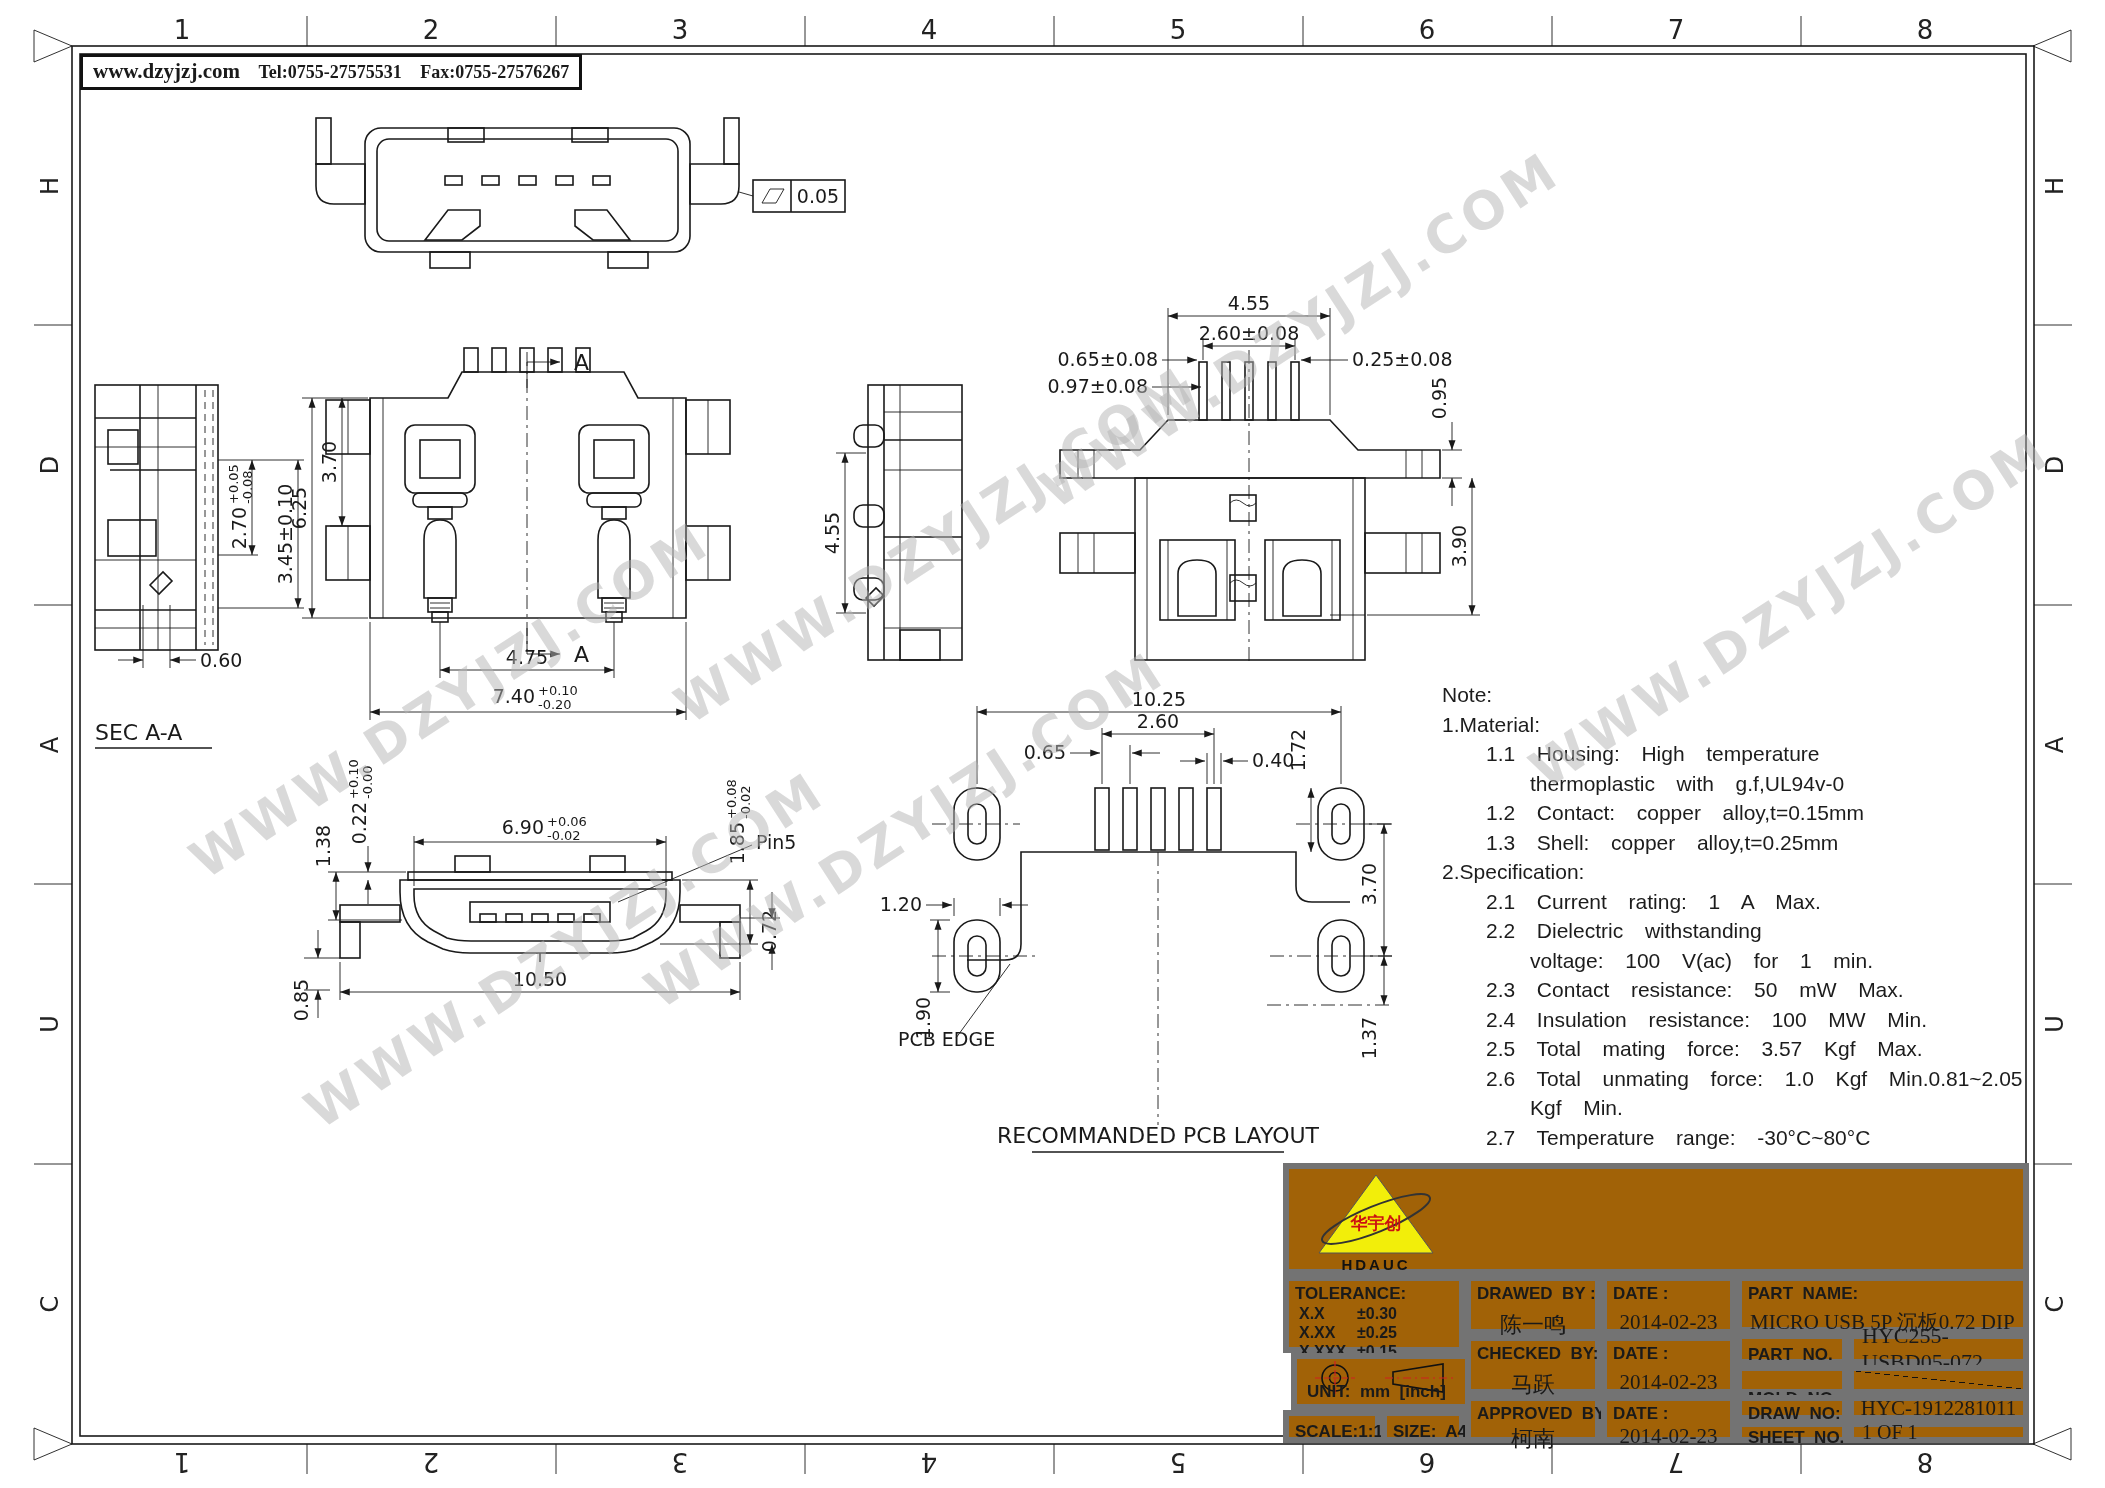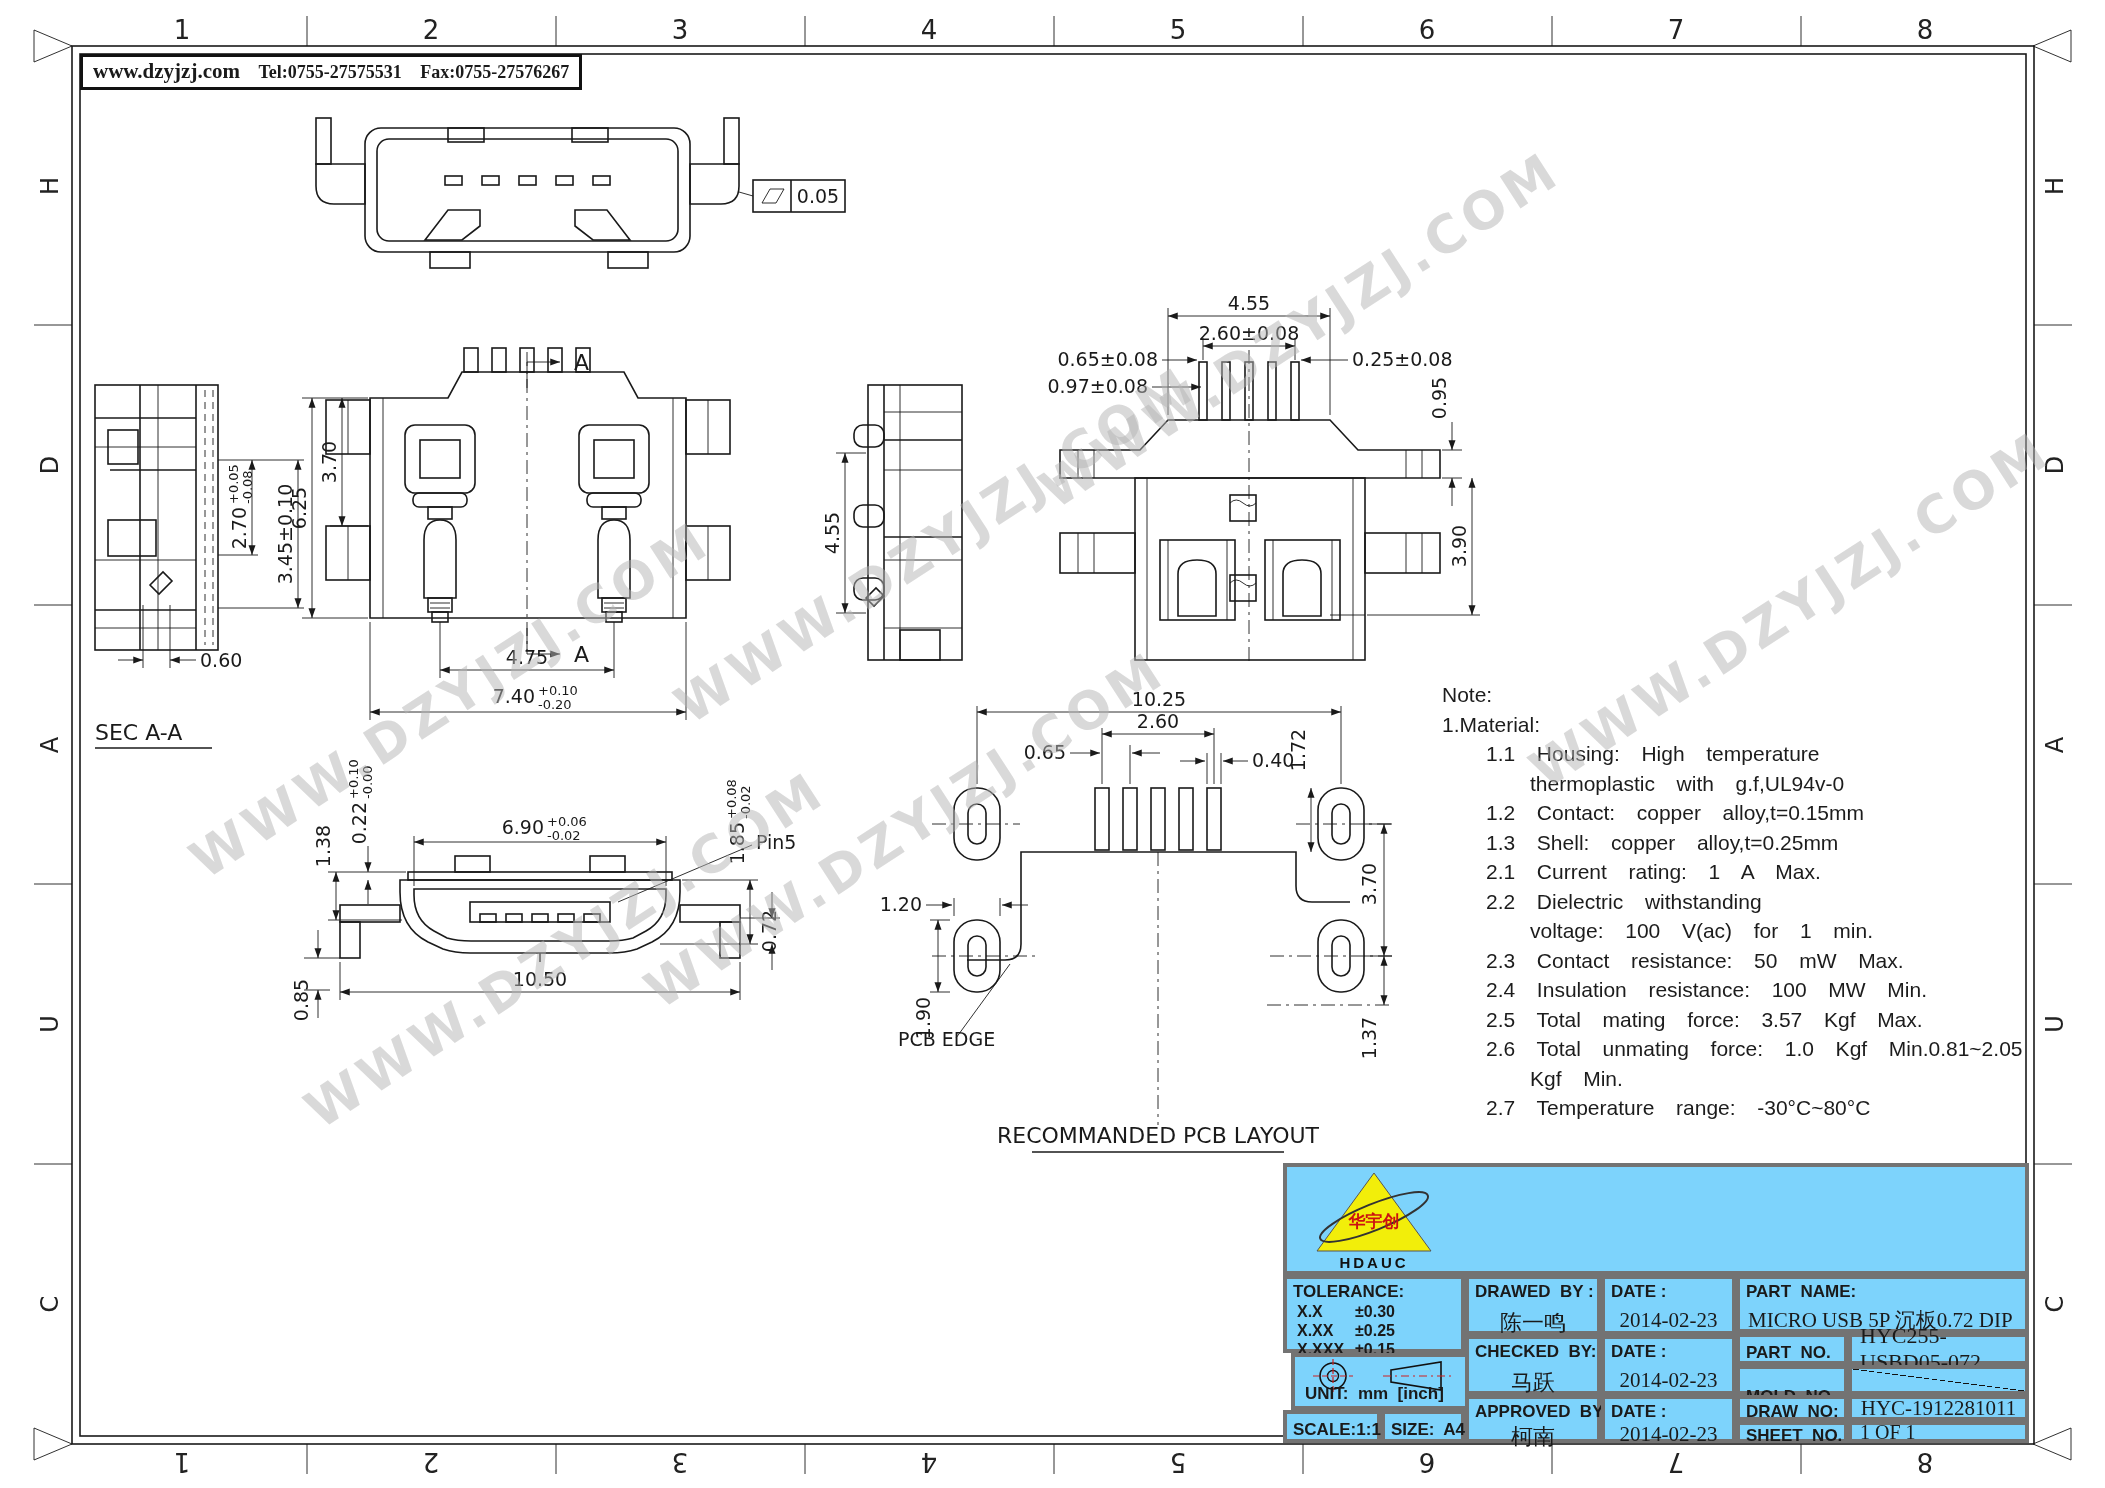--- a/index.html
+++ b/index.html
@@ -29,21 +29,21 @@
   .dim{stroke:#1a1a1a;stroke-width:0.9;fill:none;}
   .cl{stroke:#1a1a1a;stroke-width:0.9;fill:none;stroke-dasharray:14 5 3 5;}
   .dash{stroke:#1a1a1a;stroke-width:0.9;fill:none;stroke-dasharray:7 5;}
   
   .notes{position:absolute;left:1442px;top:680px;width:590px;z-index:3;}
   .nl{font:21px "Liberation Sans",sans-serif;line-height:29.5px;white-space:pre;word-spacing:5px;color:#1c1c1c;}
   .i1{padding-left:44px;}
   .i2{padding-left:88px;}
   
   .tb{position:absolute;left:1283px;top:1163px;width:746px;height:280px;z-index:5;background:#fff;}
-  .cell{position:absolute;border:4px solid #737373;box-sizing:border-box;background:#7dd3fc;}
+  .cell{position:absolute;border:6px solid #737373;box-sizing:border-box;background:#a16207;}
   .lbl{font:700 17px "Liberation Sans",sans-serif;padding:3px 0 0 6px;}
   .cn{font:22px "Liberation Serif",serif;text-align:center;}
   .dateval{font:21px "Liberation Serif",serif;text-align:center;}
   .company{position:absolute;left:165px;top:0;width:575px;height:106px;display:flex;align-items:center;justify-content:center;
            font:700 40px "Liberation Serif",serif;letter-spacing:1px;}
   .tolrow{display:flex;font:700 16px "Liberation Sans",sans-serif;padding:1px 0 0 10px;}
   .tolrow .l{width:58px;}
   .angrow{display:flex;gap:8px;font:700 15px "Liberation Sans",sans-serif;padding:8px 0 0 8px;}
   .diag{position:absolute;left:0;top:0;width:100%;height:100%;
         background:linear-gradient(to top right,transparent 49.2%,#111 49.2%,#111 50.8%,transparent 50.8%);}
@@ -500,20 +500,21 @@
     </g>
   </svg>
 
   <div class="notes">
     <div class="nl">Note:</div>
     <div class="nl">1.Material:</div>
     <div class="nl i1">1.1  Housing:  High  temperature</div>
     <div class="nl i2">thermoplastic  with  g.f,UL94v-0</div>
     <div class="nl i1">1.2  Contact:  copper  alloy,t=0.15mm</div>
     <div class="nl i1">1.3  Shell:  copper  alloy,t=0.25mm</div>
+    <div class="nl">2.Specification:</div>
     <div class="nl i1">2.1  Current  rating:  1  A  Max.</div>
     <div class="nl i1">2.2  Dielectric  withstanding</div>
     <div class="nl i2">voltage:  100  V(ac)  for  1  min.</div>
     <div class="nl i1">2.3  Contact  resistance:  50  mW  Max.</div>
     <div class="nl i1">2.4  Insulation  resistance:  100  MW  Min.</div>
     <div class="nl i1">2.5  Total  mating  force:  3.57  Kgf  Max.</div>
     <div class="nl i1">2.6  Total  unmating  force:  1.0  Kgf  Min.0.81~2.05</div>
     <div class="nl i2">Kgf  Min.</div>
     <div class="nl i1">2.7  Temperature  range:  -30°C~80°C</div>
   </div>

